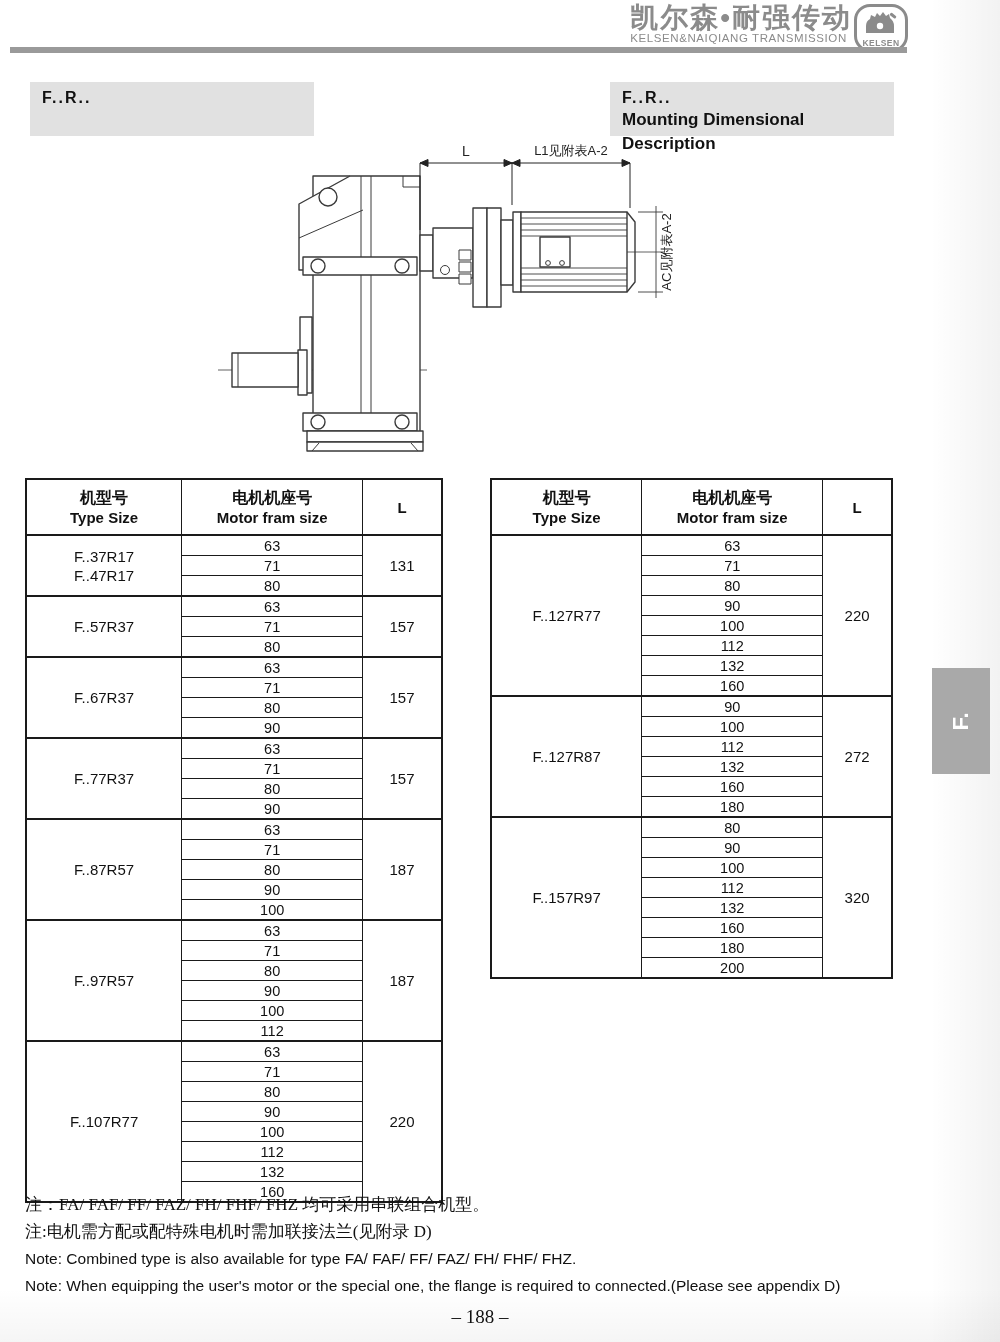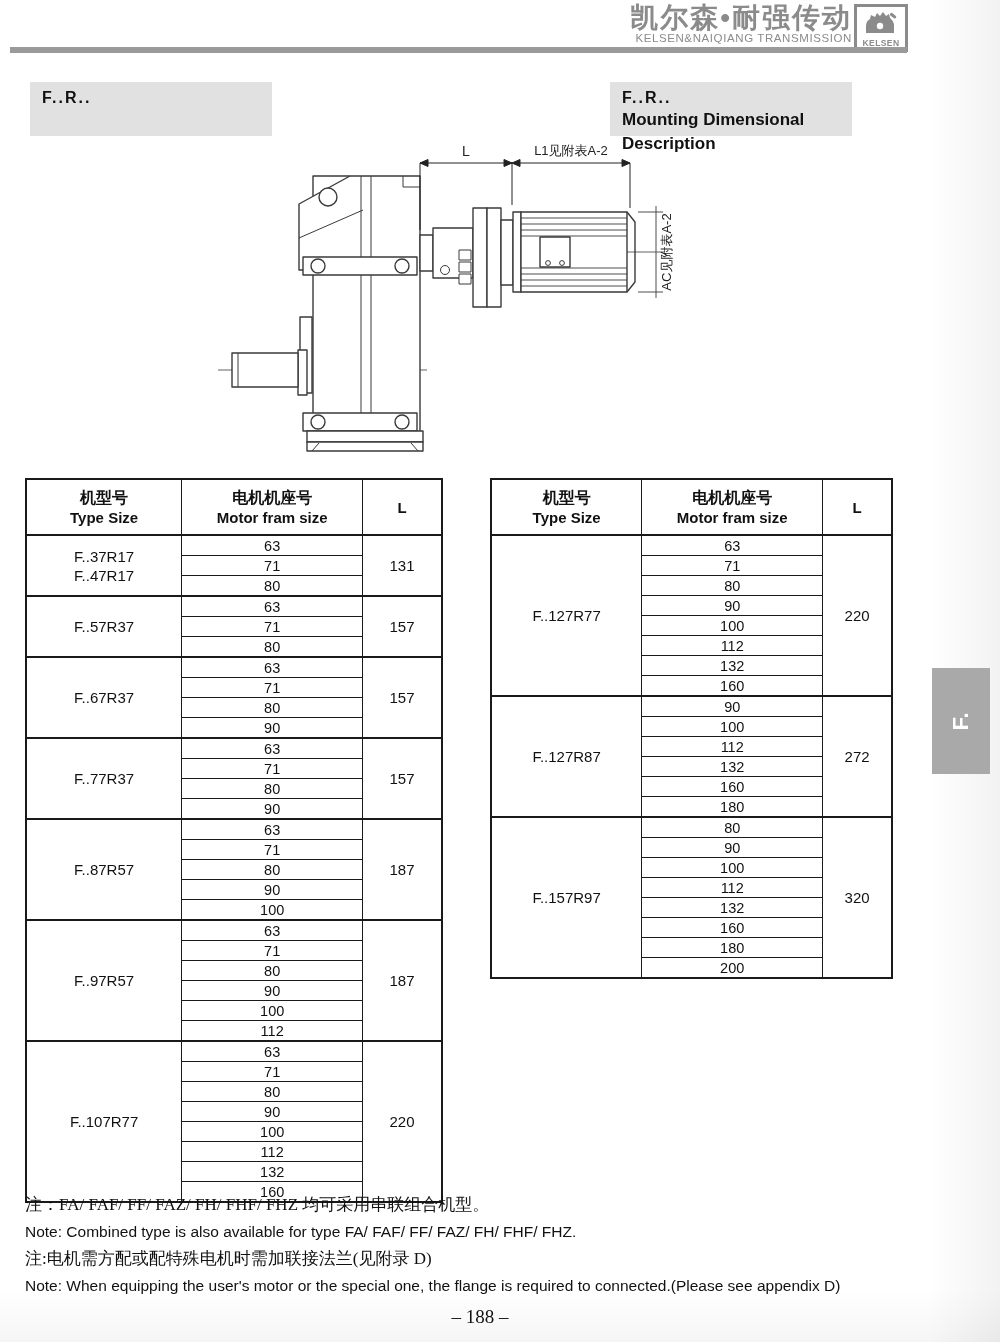--- a/index.html
+++ b/index.html
@@ -2,30 +2,30 @@
 <html><head>
 <meta charset="utf-8">
 <style>
   html,body{margin:0;padding:0;background:#fff;}
   body{width:1000px;height:1342px;position:relative;overflow:hidden;
        font-family:"Liberation Sans",sans-serif;color:#111;}
   .page-shade{position:absolute;inset:0;pointer-events:none;
        background:linear-gradient(to right,rgba(0,0,0,0) 93%,rgba(0,0,0,0.05) 100%),
                   linear-gradient(to bottom,rgba(0,0,0,0) 96%,rgba(0,0,0,0.04) 100%);}
   
-  .brand{position:absolute;top:4px;right:148px;text-align:right;color:var(--brand,#8b8b8b);margin-left:48px;}
+  .brand{position:absolute;top:4px;right:148px;color:var(--brand,#8b8b8b);margin-left:48px;}
   .brand-cn{font-size:28px;font-weight:bold;letter-spacing:2px;line-height:28px;}
   .brand-en{font-size:11.5px;font-weight:normal;letter-spacing:0.6px;line-height:13px;}
   .logo-box{position:absolute;top:4px;right:92px;width:48px;height:42px;
-       border:3px solid var(--brand,#8b8b8b);border-radius:0;
+       border:3px solid var(--brand,#8b8b8b);border-radius:16px;
        display:flex;flex-direction:column;align-items:center;justify-content:flex-end;}
   .logo-label{font-size:8.5px;font-weight:bold;color:var(--brand,#8b8b8b);letter-spacing:0.4px;margin-bottom:1px;}
   .hdr-bar{position:absolute;left:10px;top:47px;width:897px;height:6px;background:#9a9a9a;}
   
-  .title-block{position:absolute;top:82px;width:242px;height:54px;background:var(--titlebg,#e1e1e1);
+  .title-block{position:absolute;top:82px;width:284px;height:54px;background:var(--titlebg,#e1e1e1);
        padding:6px 0 0 12px;box-sizing:border-box;}
   .title-block .code{font-size:16px;font-weight:bold;letter-spacing:2px;line-height:20px;}
   .title-block .sub{font-size:17px;font-weight:bold;line-height:24px;}
   .tb-left{left:30px;}
   .tb-right{left:610px;}
   
   .drawing{position:absolute;left:215px;top:140px;width:470px;height:320px;}
   .drawing svg{display:block;}
   
   .tbl-wrap{position:absolute;top:478px;}
@@ -420,21 +420,21 @@
         </tr>
         <tr>
           <td class="frame-cell">200</td>
         </tr>
       </tbody>
     </table>
   </div>
 
 <div class="notes">
   <p class="note cn">注：FA/ FAF/ FF/ FAZ/ FH/ FHF/ FHZ 均可采用串联组合机型。</p>
+  <p class="note cn">注:电机需方配或配特殊电机时需加联接法兰(见附录 D)</p>
   <p class="note en">Note: Combined type is also available for type  FA/ FAF/ FF/ FAZ/ FH/ FHF/ FHZ.</p>
-  <p class="note cn">注:电机需方配或配特殊电机时需加联接法兰(见附录 D)</p>
   <p class="note en">Note: When equipping the user's motor or the special one, the flange is required to connected.(Please see appendix D)</p>
 </div>
 
 <div class="side-tab">
   <span>F.</span>
 </div>
 <div class="page-num">– 188 –</div>
 
 </body></html>

